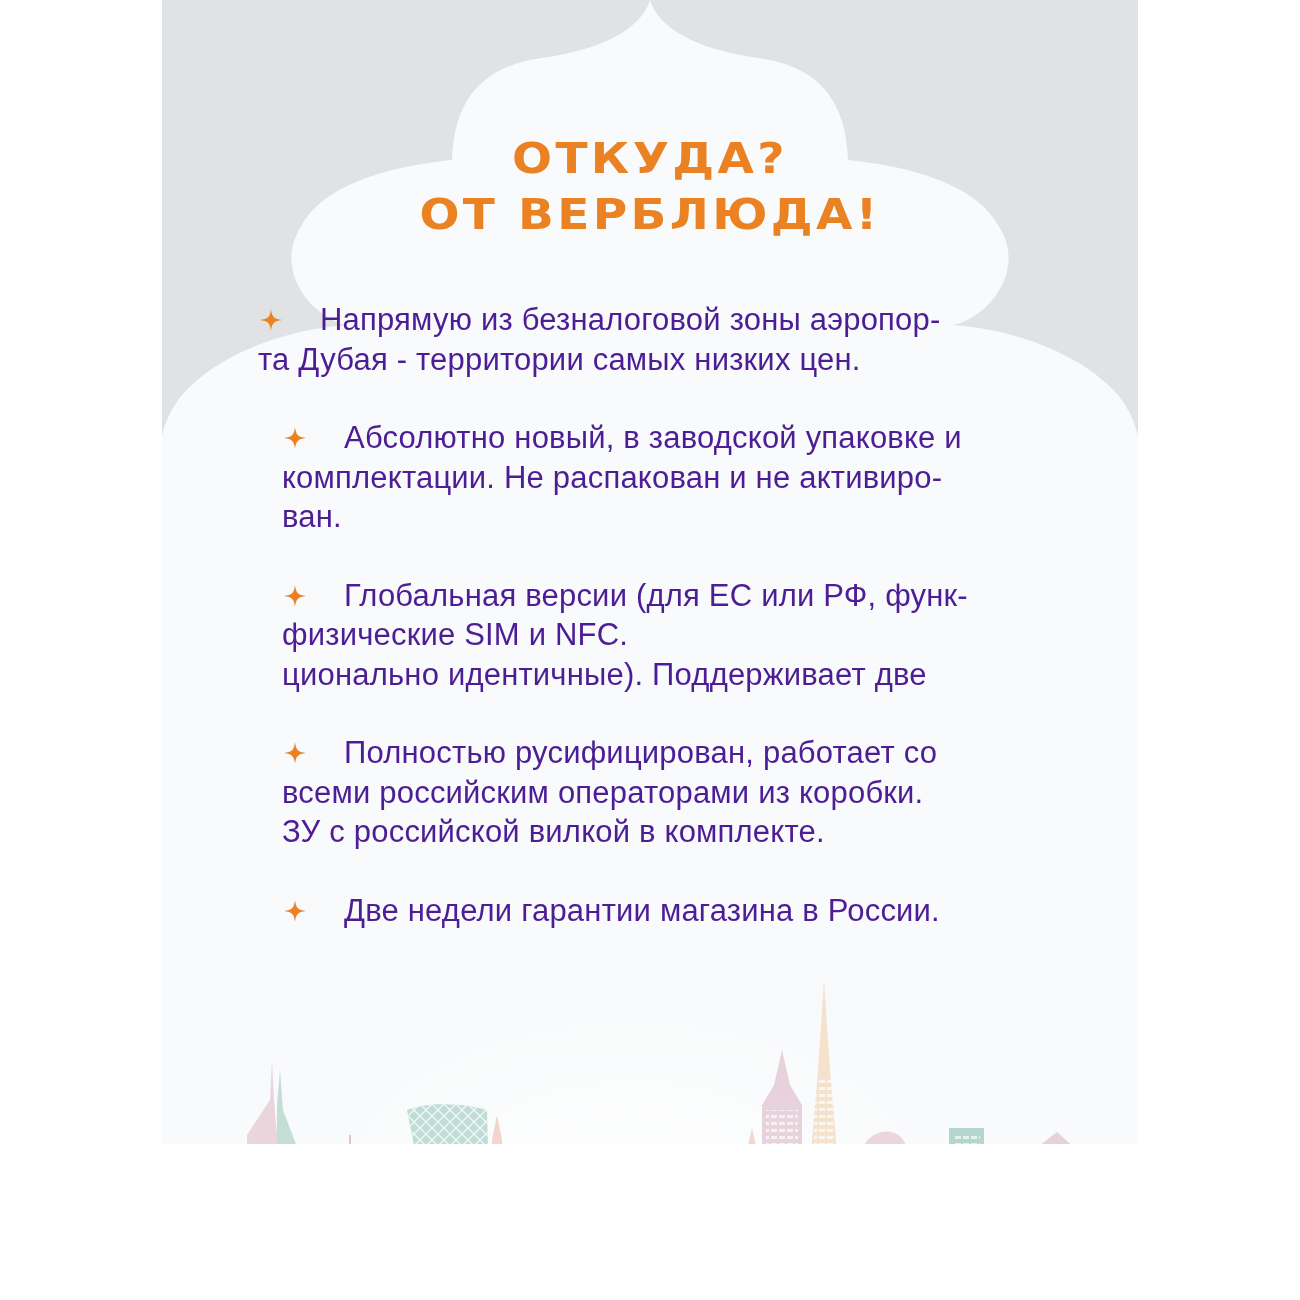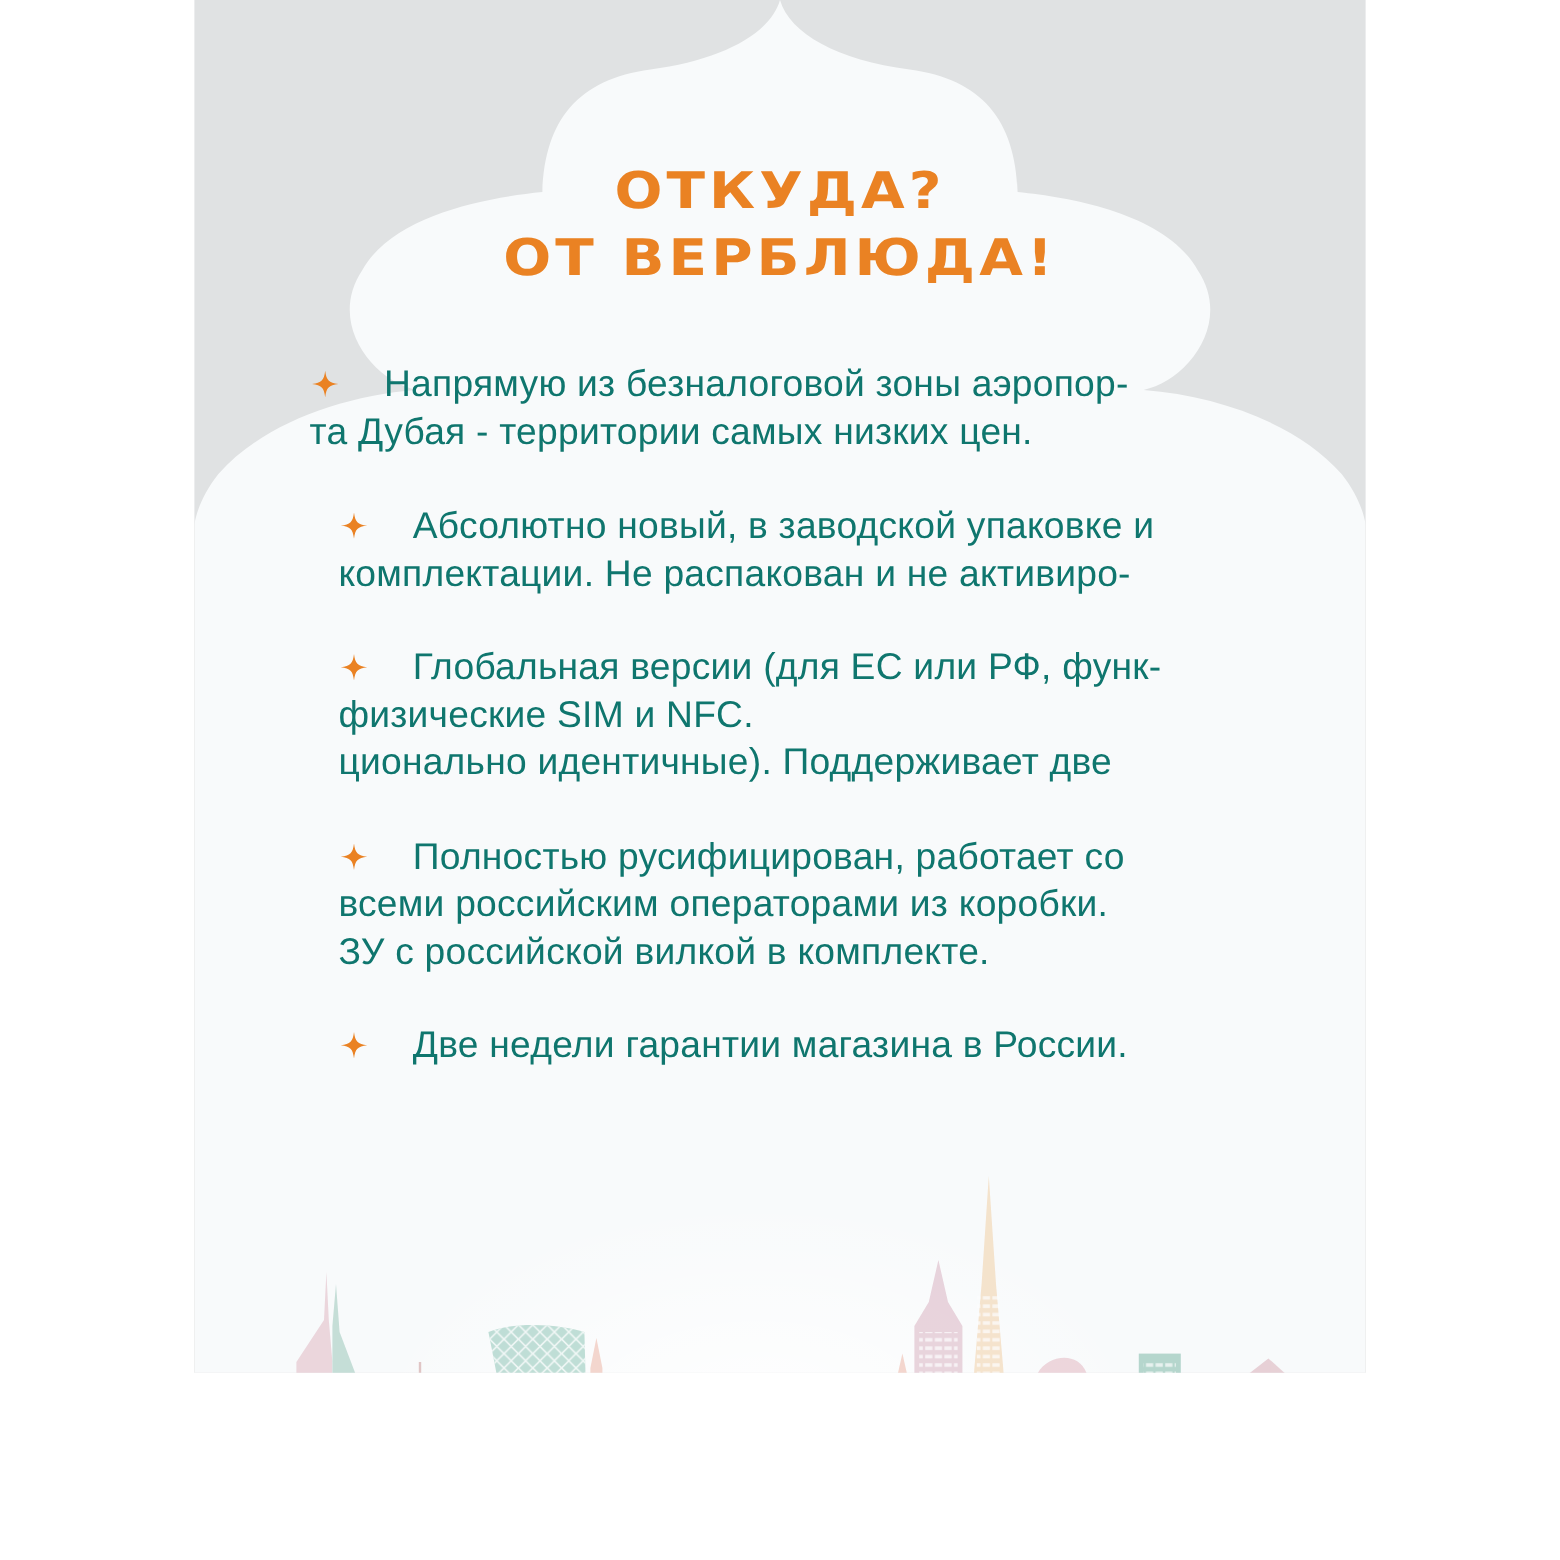--- a/index.html
+++ b/index.html
@@ -3,21 +3,21 @@
   <meta charset="utf-8">
   <style>
     html, body { margin: 0; padding: 0; background: #ffffff; }
     body { width: 1300px; height: 1300px; position: relative; overflow: hidden; font-family: "Liberation Sans", "DejaVu Sans", sans-serif; }
     .card { position: absolute; left: 162px; top: 0; width: 976px; height: 1144px; background: #e0e2e3; overflow: hidden; }
     .arch { position: absolute; left: 0; top: 0; width: 976px; height: 1300px; }
     .skyline { position: absolute; left: 0; top: 960px; width: 976px; height: 340px; }
     .title { position: absolute; left: 0; width: 976px; text-align: center; color: #ea8223; font-family: "DejaVu Sans", sans-serif; font-weight: bold; font-size: 42px; letter-spacing: 3px; line-height: 56px; top: 131px; transform: scaleX(1.12); transform-origin: center; }
     .title div { margin: 0; }
     .list { position: absolute; left: 96px; top: 300px; width: 800px; }
-    .item { position: relative; color: #0f766e; font-size: 31px; line-height: 39.5px; letter-spacing: 0.2px; }
+    .item { position: relative; color: #4c1d95; font-size: 31px; line-height: 39.5px; letter-spacing: 0.2px; }
     .item + .item { margin-top: 39px; margin-left: 24px; }
     .star { position: absolute; left: 2px; top: 9px; width: 22px; height: 22px; }
     .indent { display: inline-block; width: 62px; }
   </style>
 </head>
 <body>
 
 <div class="card">
 
   <svg class="arch" viewBox="0 0 976 1300" xmlns="http://www.w3.org/2000/svg">
@@ -133,20 +133,21 @@
       <div><span class="indent"></span><span>Напрямую из безналоговой зоны аэропор-</span></div>
       <div>та Дубая - территории самых низких цен.</div>
     </div>
 
     <div class="item">
       <svg class="star" viewBox="0 0 22 22">
           <path d="M11 0 C12 8, 14 10, 22 11 C14 12, 12 14, 11 22 C10 14, 8 12, 0 11 C8 10, 10 8, 11 0 Z" fill="#ea8223"></path>
         </svg>
       <div><span class="indent"></span><span>Абсолютно новый, в заводской упаковке и</span></div>
       <div>комплектации. Не распакован и не активиро-</div>
+      <div>ван.</div>
     </div>
 
     <div class="item">
       <svg class="star" viewBox="0 0 22 22">
           <path d="M11 0 C12 8, 14 10, 22 11 C14 12, 12 14, 11 22 C10 14, 8 12, 0 11 C8 10, 10 8, 11 0 Z" fill="#ea8223"></path>
         </svg>
       <div><span class="indent"></span><span>Глобальная версии (для ЕС или РФ, функ-</span></div>
       <div>физические SIM и NFC.</div>
       <div>ционально идентичные). Поддерживает две</div>
     </div>

